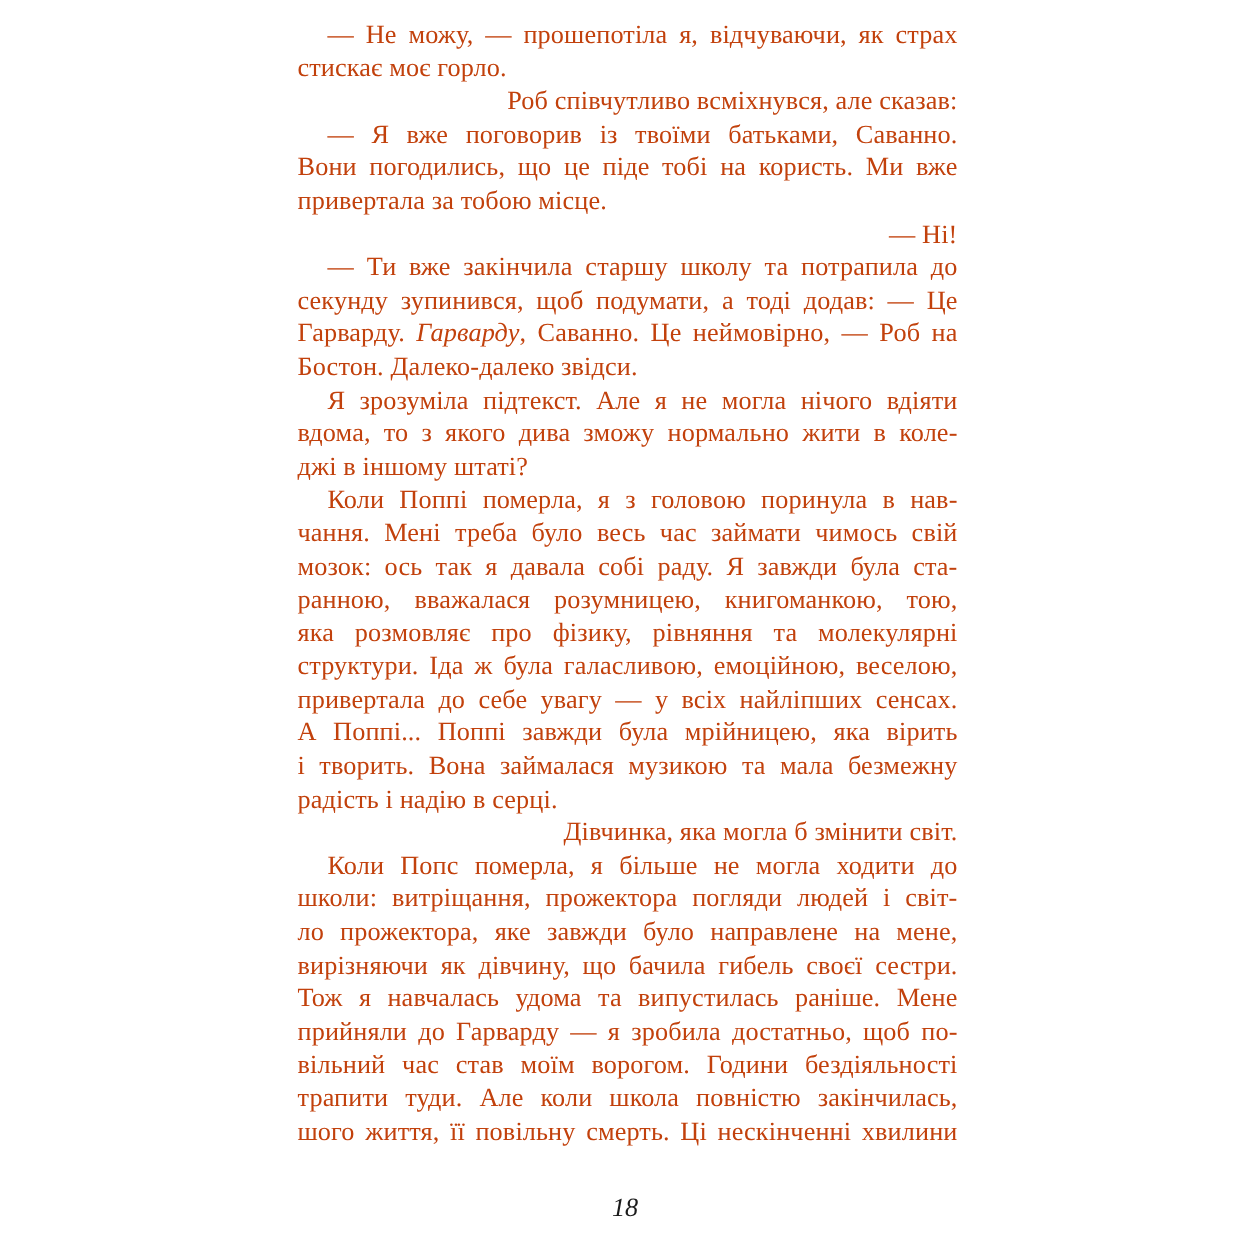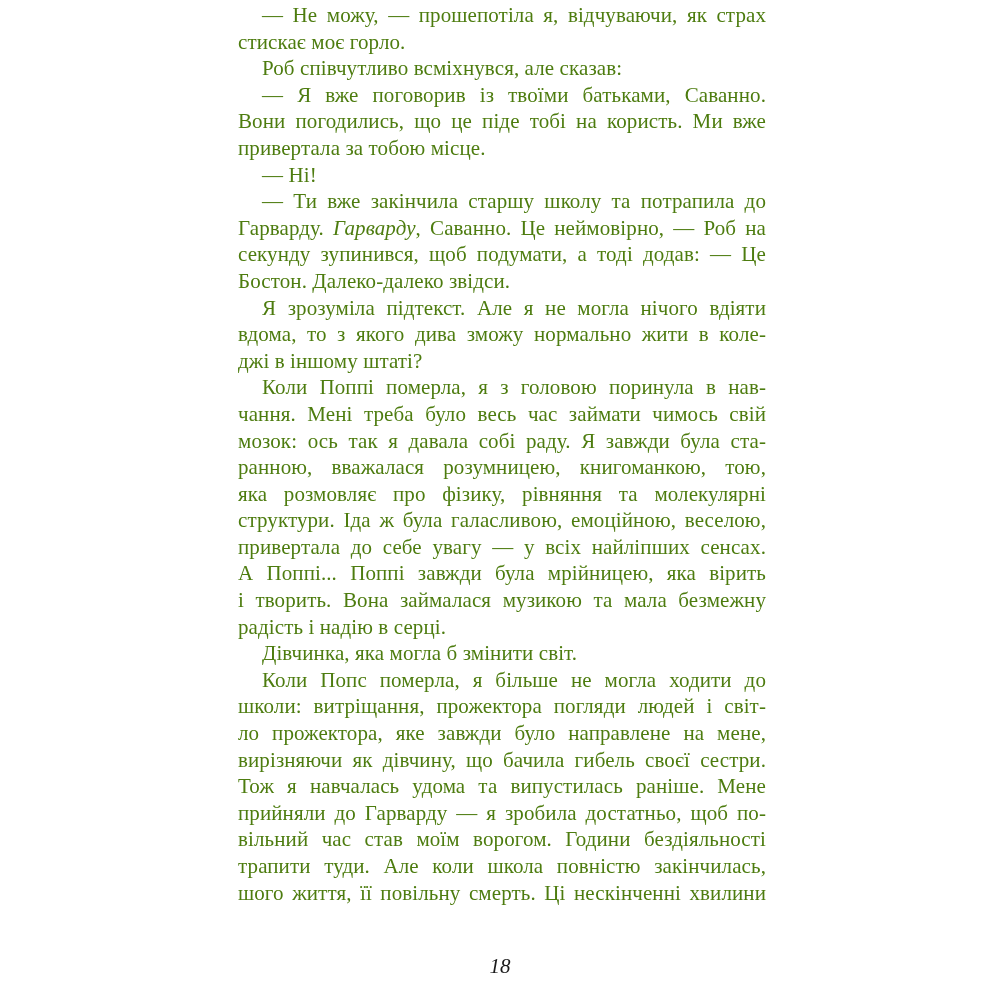--- a/index.html
+++ b/index.html
@@ -10,40 +10,41 @@
   .page {
     position: relative;
     width: 1000px;
     height: 1000px;
     background: #ffffff;
     overflow: hidden;
   }
   .textblock {
     position: absolute;
     left: 238px;
-    top: 2px;
+    top: 14px;
     width: 528px;
     font-family: "Liberation Serif", "DejaVu Serif", serif;
     font-size: 21px;
-    color: #4d7c0f;
+    color: #c2410c;
     letter-spacing: 0.1px;
   }
   .line {
     display: block;
     line-height: 26.6px;
     height: 26.6px;
     text-align: left;
     white-space: normal;
   }
   .line.just {
     text-align: justify;
     text-align-last: justify;
   }
   .line.indent {
     text-indent: 24px;
+    text-align: right;
   }
   .it {
     font-style: italic;
   }
   .pagenum {
     position: absolute;
     left: 0;
     right: 0;
     top: 954px;
     text-align: center;
@@ -68,22 +69,22 @@
       <div>
         <div class="line just indent"><span>— Я вже поговорив із твоїми батьками, Саванно.</span></div>
         <div class="line just"><span>Вони погодились, що це піде тобі на користь. Ми вже</span></div>
         <div class="line"><span>привертала за тобою місце.</span></div>
       </div>
       <div>
         <div class="line indent"><span>— Ні!</span></div>
       </div>
       <div>
         <div class="line just indent"><span>— Ти вже закінчила старшу школу та потрапила до</span></div>
+        <div class="line just"><span>секунду зупинився, щоб подумати, а тоді додав: — Це</span></div>
         <div class="line just"><span>Гарварду. </span><span class="it">Гарварду</span><span>, Саванно. Це неймовірно, — Роб на</span></div>
-        <div class="line just"><span>секунду зупинився, щоб подумати, а тоді додав: — Це</span></div>
         <div class="line"><span>Бостон. Далеко-далеко звідси.</span></div>
       </div>
       <div>
         <div class="line just indent"><span>Я зрозуміла підтекст. Але я не могла нічого вдіяти</span></div>
         <div class="line just"><span>вдома, то з якого дива зможу нормально жити в коле-</span></div>
         <div class="line"><span>джі в іншому штаті?</span></div>
       </div>
       <div>
         <div class="line just indent"><span>Коли Поппі померла, я з головою поринула в нав-</span></div>
         <div class="line just"><span>чання. Мені треба було весь час займати чимось свій</span></div>

